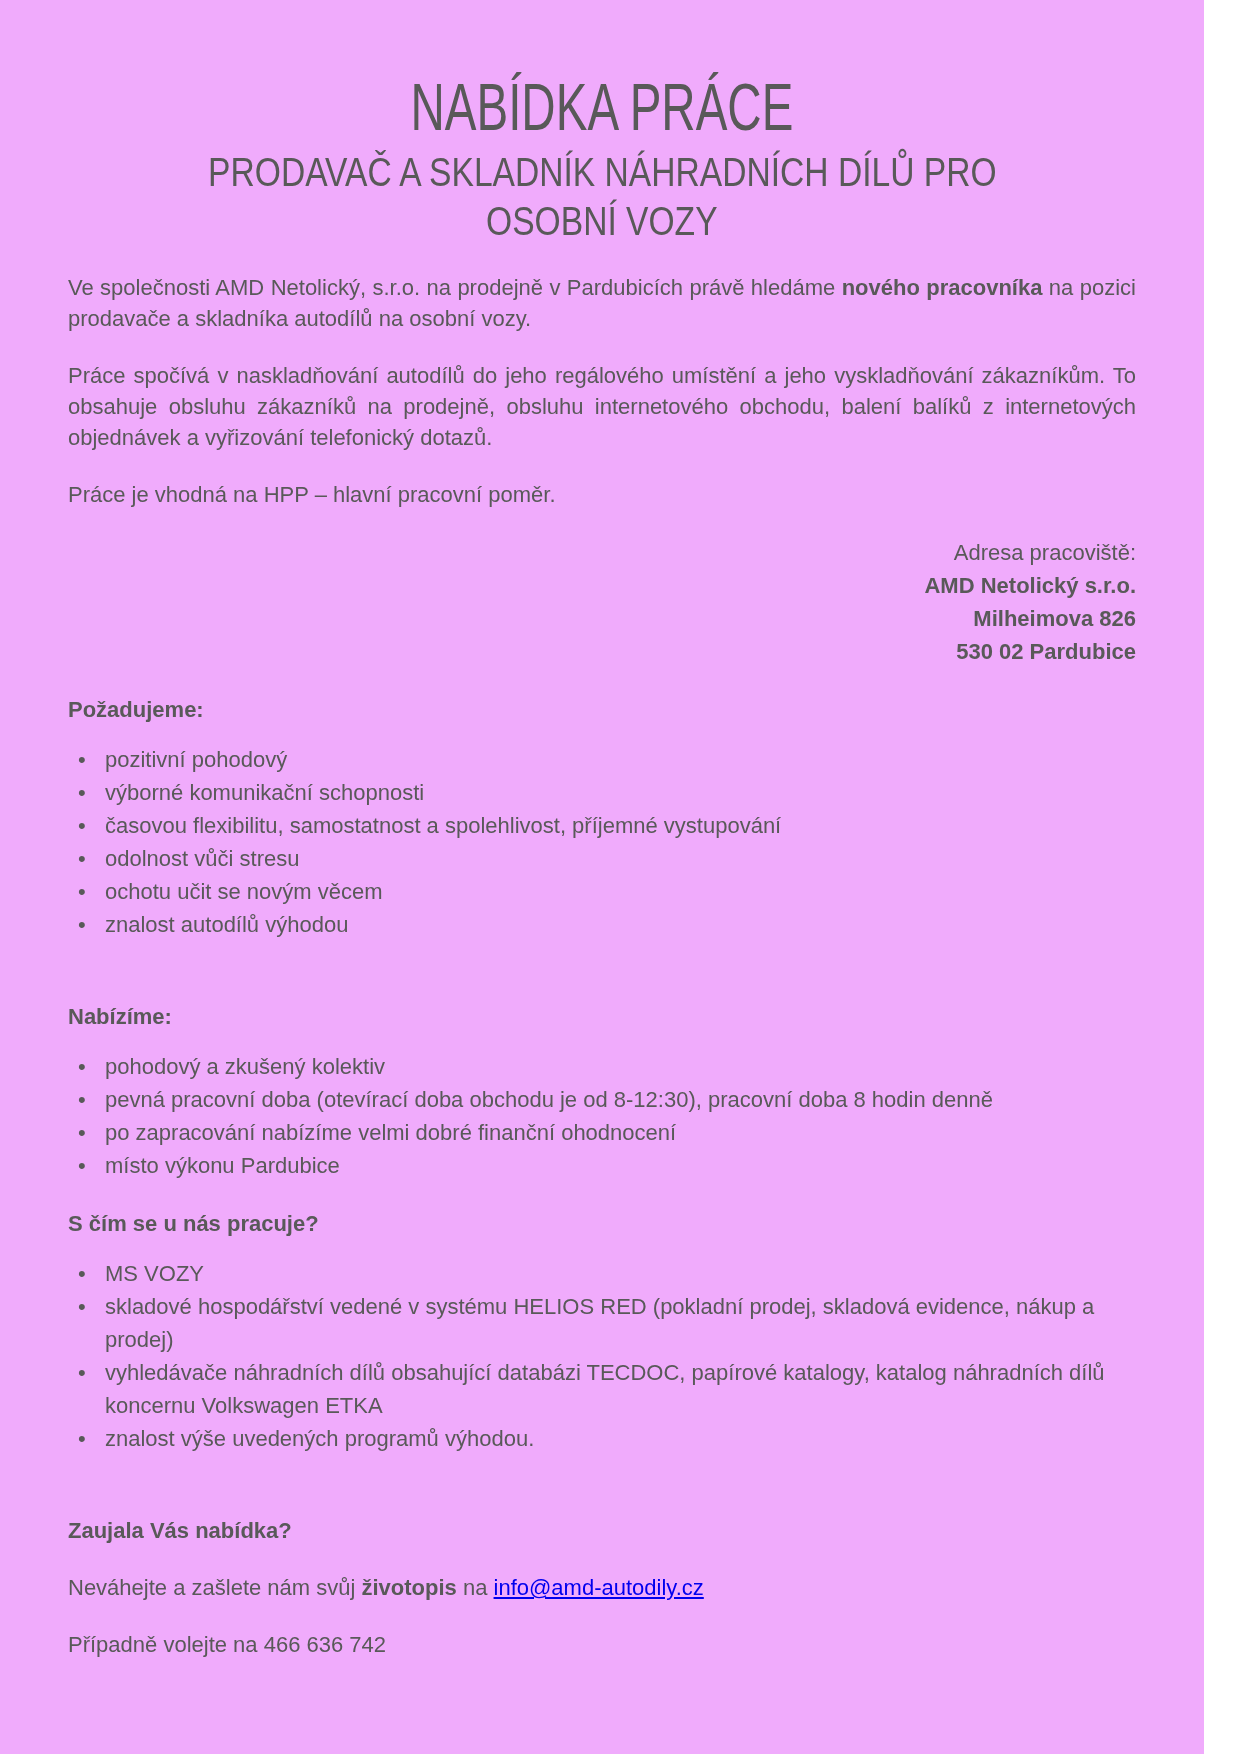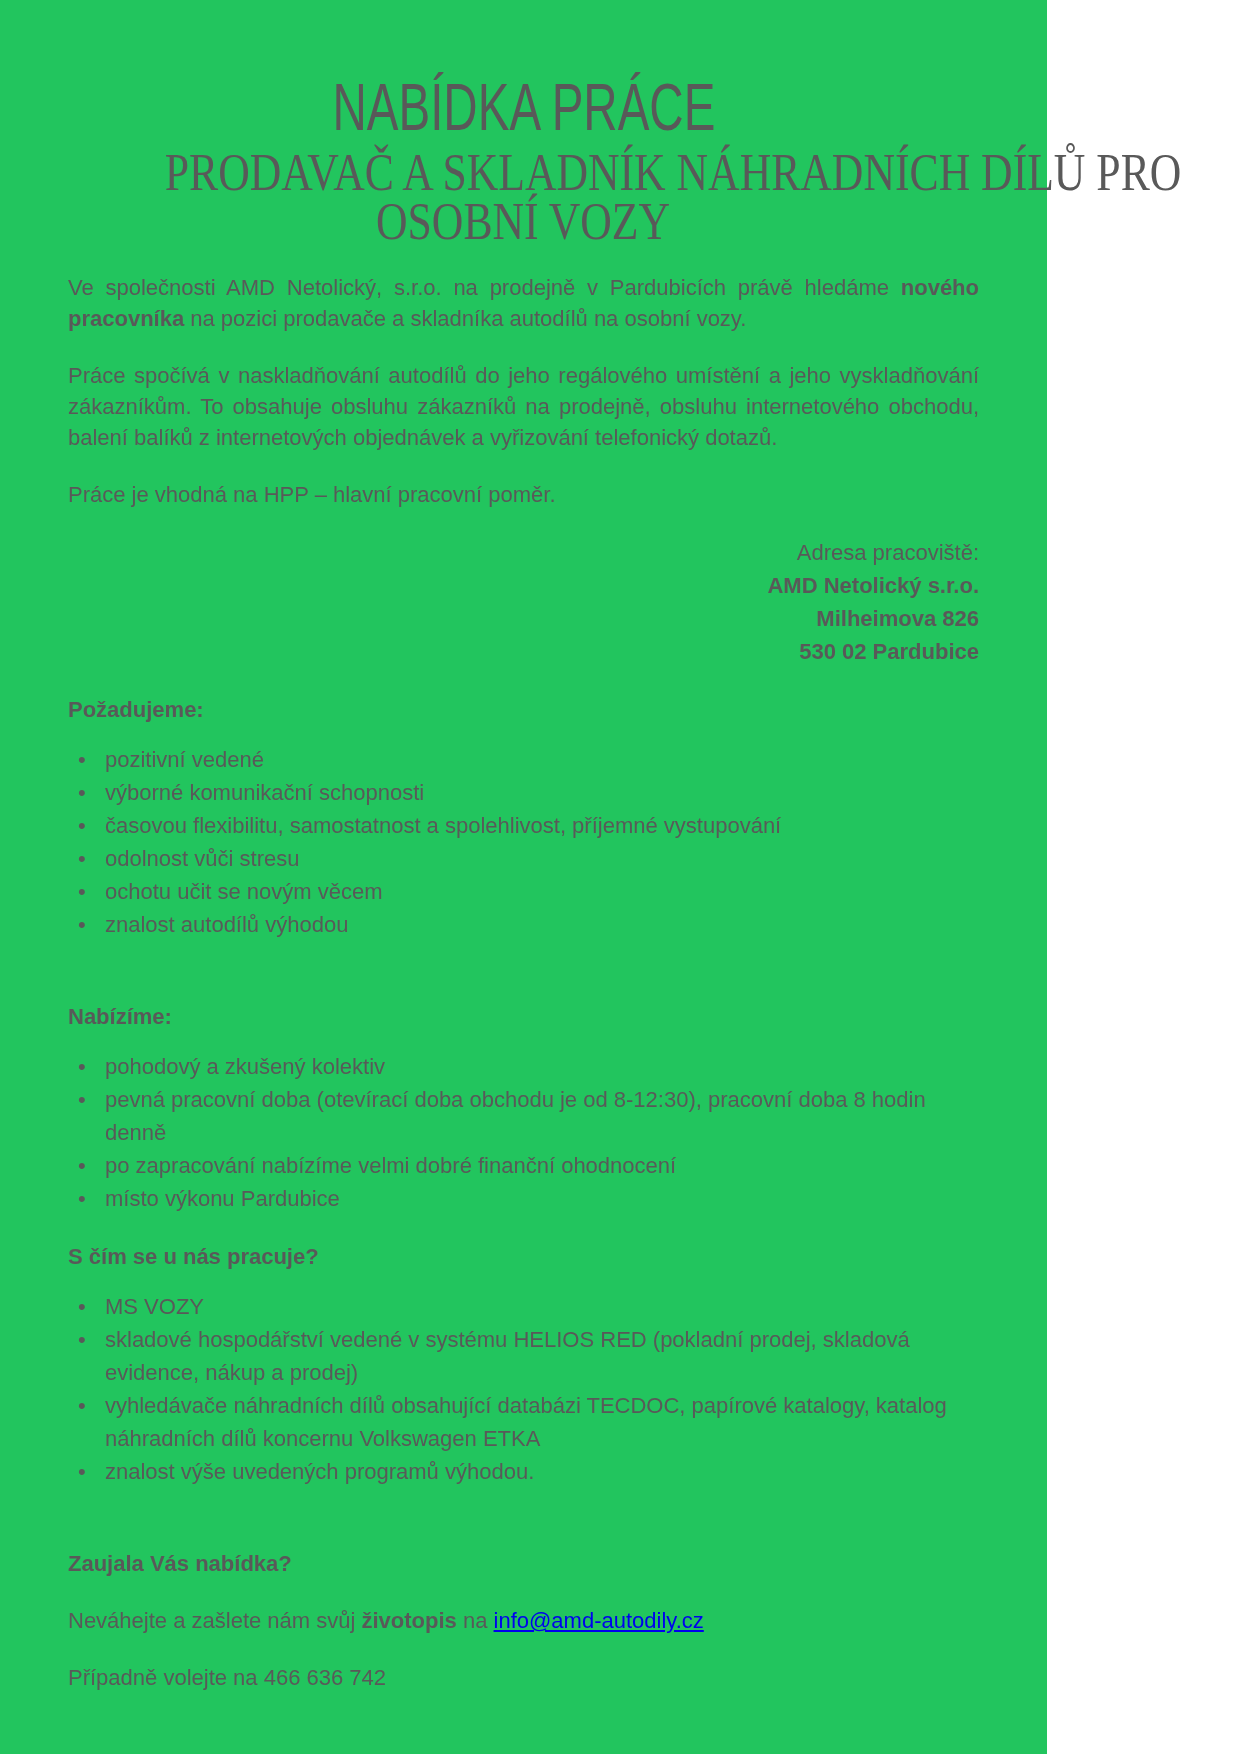--- a/index.html
+++ b/index.html
@@ -2,24 +2,24 @@
 <html lang="cs"><head>
 <meta charset="utf-8">
 <style>
   html, body {
     margin: 0;
     padding: 0;
     background: #ffffff;
   }
   .page {
     position: relative;
-    width: 1047px;
+    width: 1204px;
     min-height: 1754px;
     box-sizing: border-box;
-    background: #22c55e;
+    background: #f0abfc;
     padding: 58px 68px 40px 68px;
     font-family: "Liberation Sans", sans-serif;
     color: #595959;
   }
   
   h1.doc-title {
     margin: 16px 0 0 0;
     text-align: center;
     font-size: 66px;
     font-weight: 400;
@@ -28,25 +28,24 @@
     white-space: nowrap;
   }
   h1.doc-title .condensed {
     display: inline-block;
     transform: scaleX(0.72);
     transform-origin: 50% 50%;
   }
   h2.doc-subtitle {
     margin: 8px 0 0 0;
     text-align: center;
-    font-size: 52px;
+    font-size: 40px;
     font-weight: 400;
     line-height: 49px;
     color: #595959;
-    font-family: Liberation Serif, serif;
   }
   h2.doc-subtitle .line {
     display: block;
     text-align: center;
     white-space: nowrap;
   }
   h2.doc-subtitle .condensed {
     display: inline-block;
     transform: scaleX(0.84);
     transform-origin: 50% 50%;
@@ -128,21 +127,21 @@
 
   <div class="body-text addr-block">
     <div class="addr-line">Adresa pracoviště:</div>
     <div class="addr-line bold">AMD Netolický s.r.o.</div>
     <div class="addr-line bold">Milheimova 826</div>
     <div class="addr-line bold">530 02 Pardubice</div>
   </div>
 
   <h3 class="section-heading">Požadujeme:</h3>
   <ul class="bullet-list body-text">
-    <li>pozitivní vedené</li>
+    <li>pozitivní pohodový</li>
     <li>výborné komunikační schopnosti</li>
     <li>časovou flexibilitu, samostatnost a spolehlivost, příjemné vystupování</li>
     <li>odolnost vůči stresu</li>
     <li>ochotu učit se novým věcem</li>
     <li>znalost autodílů výhodou</li>
   </ul>
 
   <h3 class="section-heading gap-before">Nabízíme:</h3>
   <ul class="bullet-list body-text">
     <li>pohodový a zkušený kolektiv</li>

